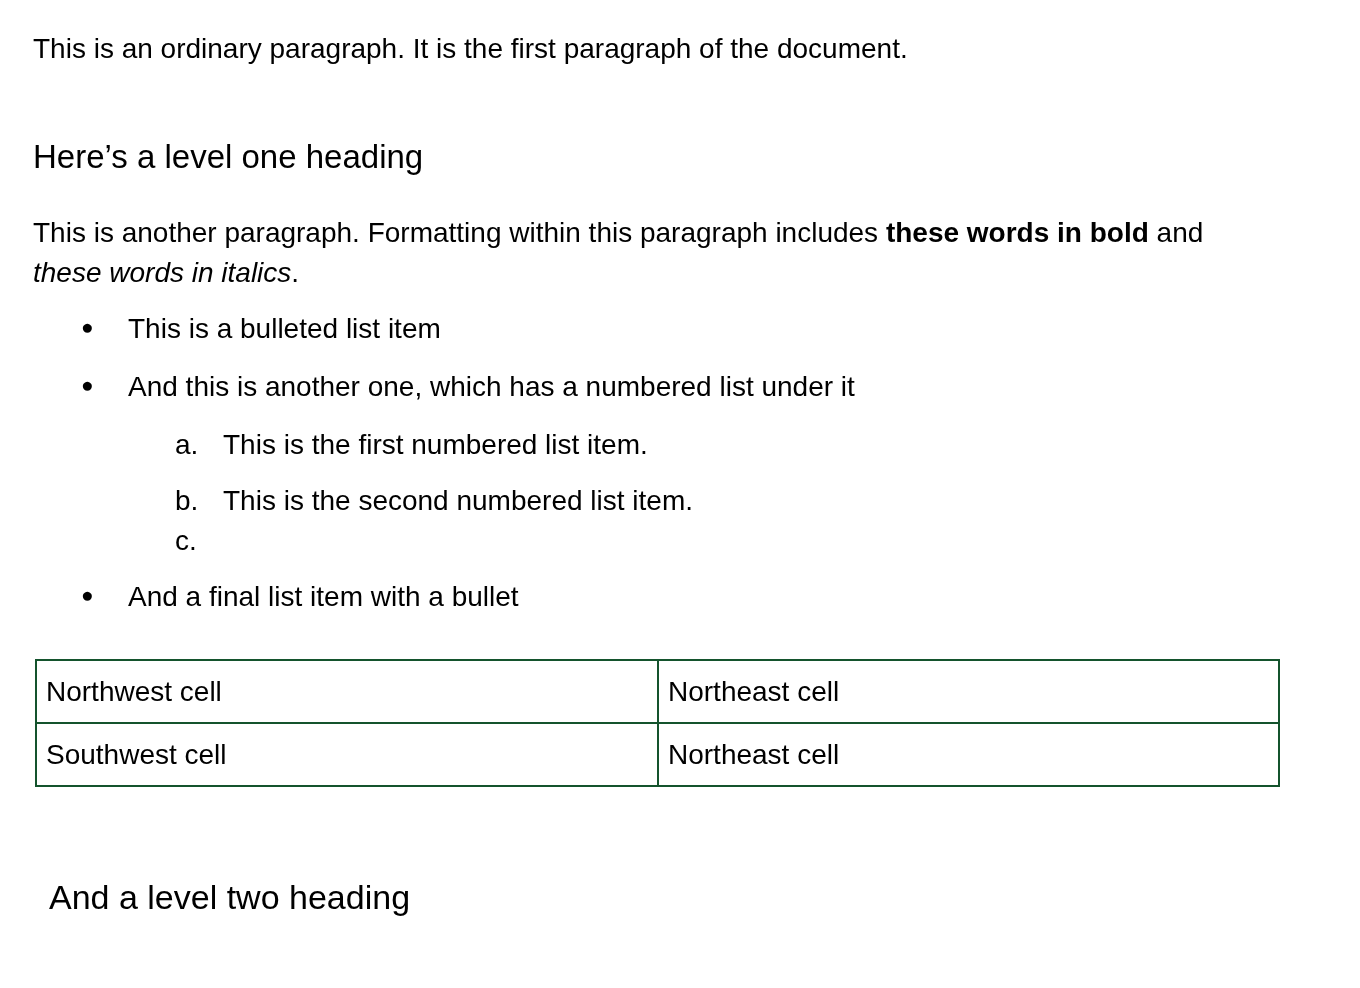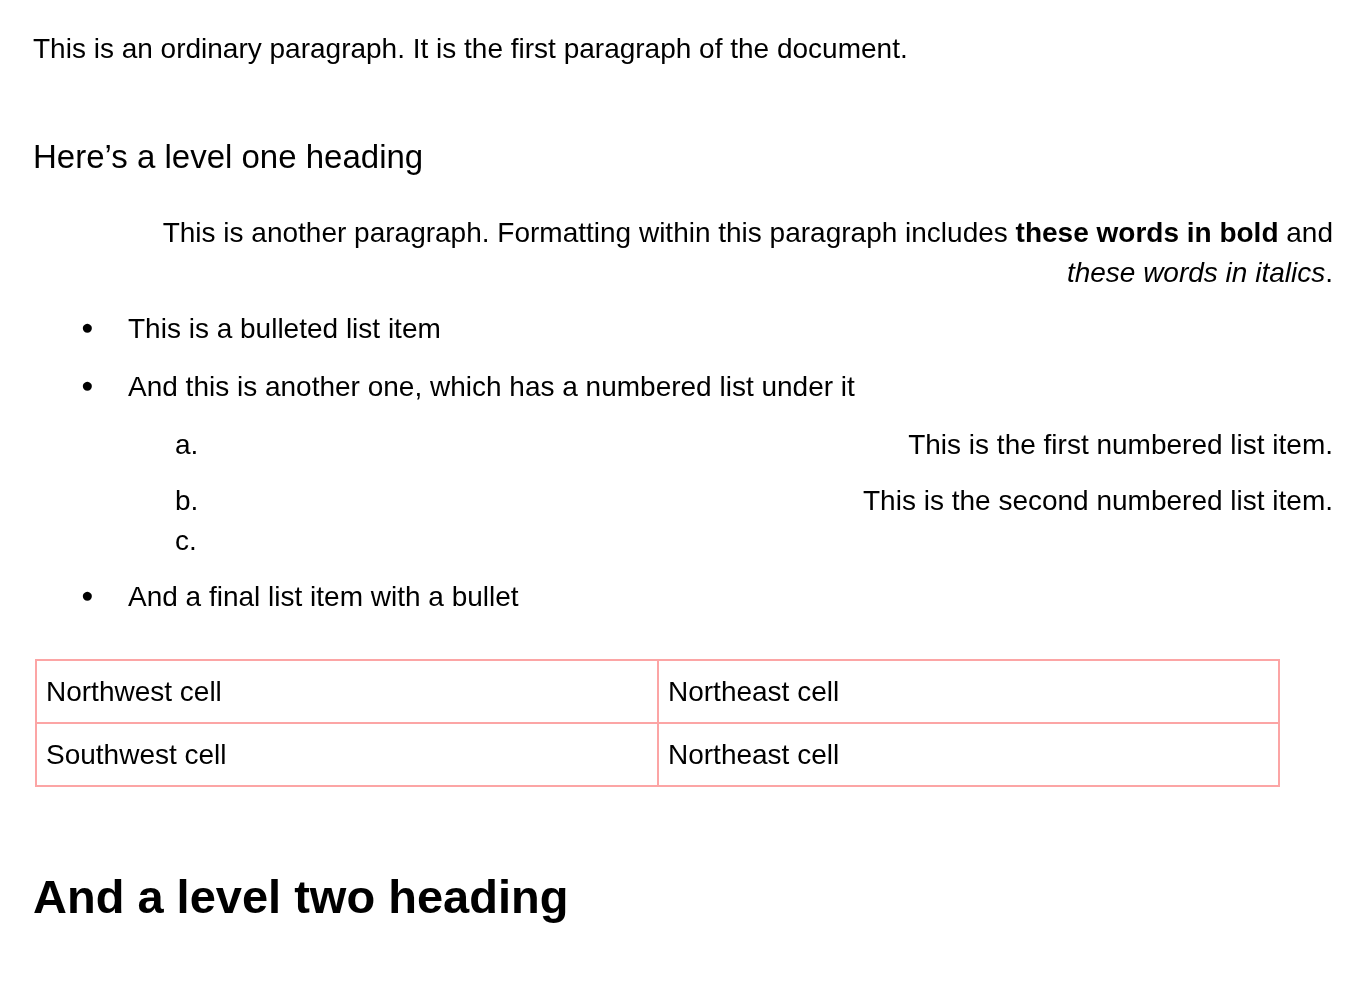--- a/index.html
+++ b/index.html
@@ -18,35 +18,34 @@
   .doc {
     padding: 29px 27px 0 33px;
     font-size: 28px;
     line-height: 40px;
   }
   p.para {
     margin: 0;
   }
   .rich {
     white-space: pre-wrap;
-    text-align: right;
   }
   .b { font-weight: bold; }
   .i { font-style: italic; margin-top: 20px; }
   h1.h1 {
     font-size: 33px;
     line-height: 55px;
     font-weight: 400;
     margin: 60px 0 29px 0;
   }
   h2.h2 {
-    font-size: 47px;
+    font-size: 34px;
     line-height: 40px;
-    font-weight: 700;
-    margin: 90px 0 30px 0;
+    font-weight: 400;
+    margin: 90px 0 30px 16px;
   }
   .list {
     margin: 0;
     padding: 0;
   }
   .li {
     display: flex;
     align-items: baseline;
     min-height: 40px;
     line-height: 40px;
@@ -70,21 +69,21 @@
     flex: 1 1 auto;
     margin-top: 16px;
   }
   table.grid {
     border-collapse: collapse;
     table-layout: fixed;
     width: 1245px;
     margin: 40px 0 0 2px;
   }
   table.grid td {
-    border: 2px solid #fca5a5;
+    border: 2px solid #14532d;
     height: 63px;
     padding: 0 6px 0 9px;
     vertical-align: middle;
     font-size: 28px;
     line-height: 34px;
   }
   table.grid td.col-west { width: 622px; }
 </style>
 </head>
 <body>

